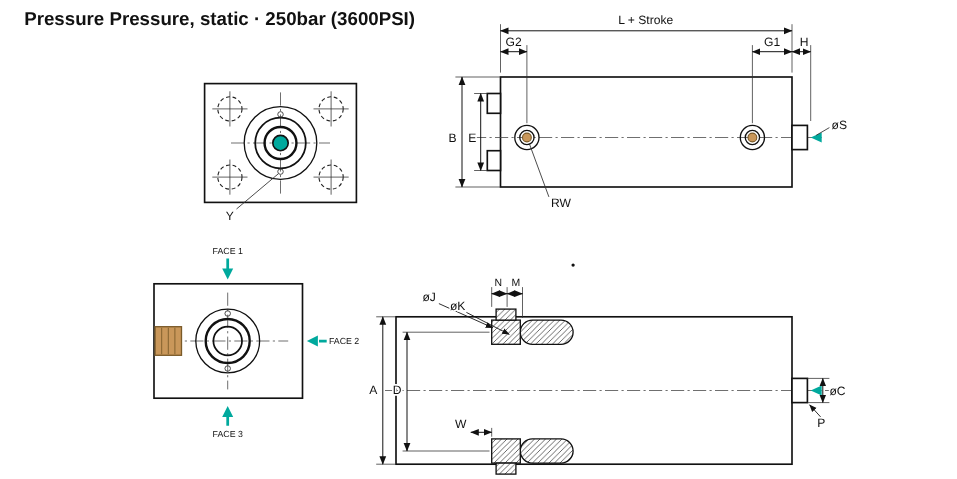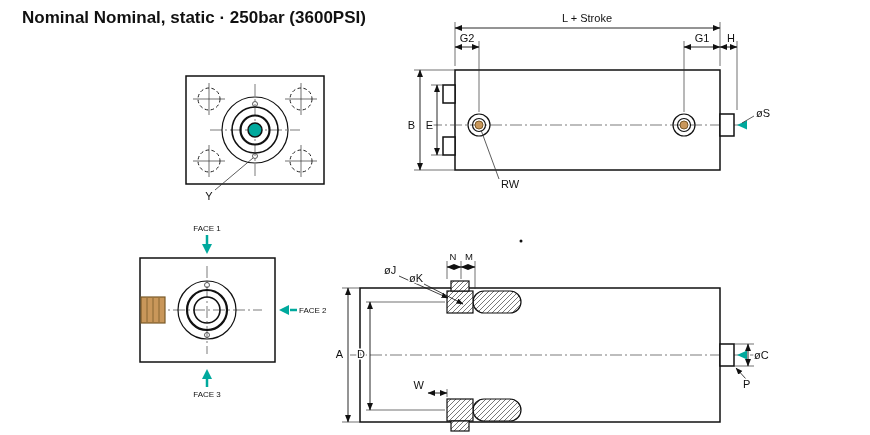--- a/index.html
+++ b/index.html
@@ -20,21 +20,21 @@
   .lbl{font:11px "Liberation Sans",sans-serif;fill:#111;paint-order:stroke;stroke:#fff;
        stroke-width:3px;stroke-linejoin:round;}
   .sm{font:8px "Liberation Sans",sans-serif;fill:#111;}
   .md{font:9.5px "Liberation Sans",sans-serif;fill:#111;paint-order:stroke;stroke:#fff;
       stroke-width:3px;stroke-linejoin:round;}
 </style>
 </head>
 <body>
 
 <div id="stage">
-  <div id="title">Nominal Nominal, static · 250bar (3600PSI)</div>
+  <div id="title">Pressure Pressure, static · 250bar (3600PSI)</div>
 
   <svg width="870" height="435" viewBox="0 0 870 435">
     <defs>
       <marker id="ma" viewBox="0 0 10 10" refX="9" refY="5" markerWidth="9" markerHeight="9" orient="auto-start-reverse">
         <path d="M0,1.2 L9.5,5 L0,8.8 z" fill="#111"></path>
       </marker>
       <pattern id="hatch" patternUnits="userSpaceOnUse" width="5" height="5">
         <rect width="5" height="5" fill="#fff"></rect>
         <path d="M0,5 L5,0" stroke="#555" stroke-width="0.8"></path>
       </pattern>

